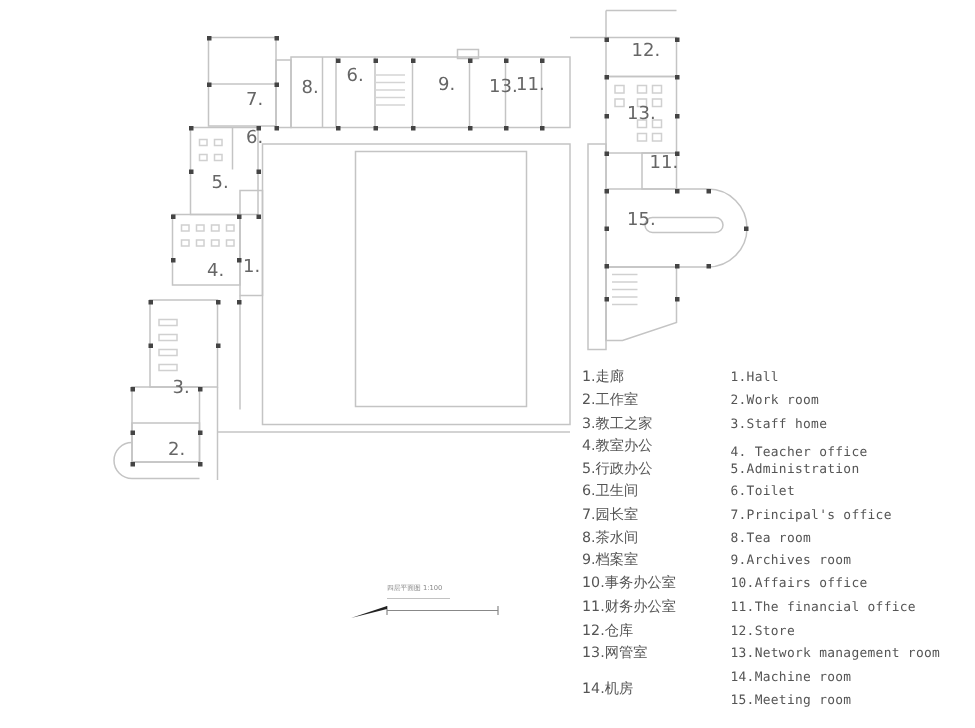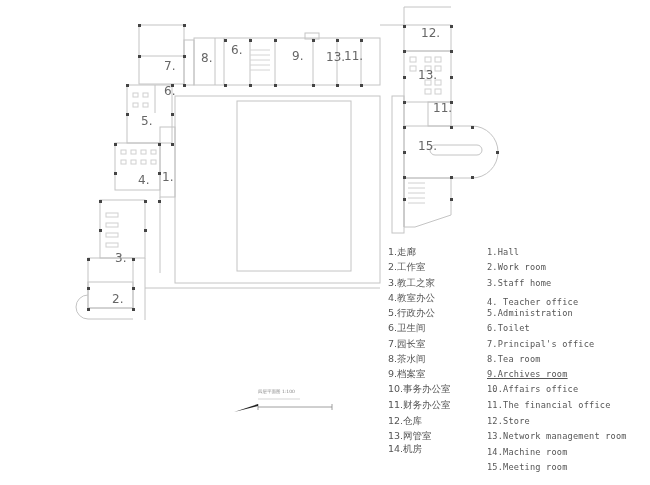--- a/index.html
+++ b/index.html
@@ -211,32 +211,32 @@
     <div class="row" style="top: 46px;">4.教室办公</div>
     <div class="row" style="top: 61px;">5.行政办公</div>
     <div class="row" style="top: 76px;">6.卫生间</div>
     <div class="row" style="top: 92px;">7.园长室</div>
     <div class="row" style="top: 107px;">8.茶水间</div>
     <div class="row" style="top: 122px; text-align: center;">9.档案室</div>
     <div class="row" style="top: 137px;">10.事务办公室</div>
     <div class="row" style="top: 153px;">11.财务办公室</div>
     <div class="row" style="top: 169px;">12.仓库</div>
     <div class="row" style="top: 184px;">13.网管室</div>
-    <div class="row" style="top: 197px;">14.机房</div>
+    <div class="row" style="top: 208px;">14.机房</div>
     <div class="row" style="top: 213px; margin-top: 27px;">15.会议室</div>
   </div>
 <div class="legend en" id="legend-en">
     <div class="row" style="top: 0px;">1.Hall</div>
     <div class="row" style="top: 15px;">2.Work room</div>
     <div class="row" style="top: 31px;">3.Staff home</div>
     <div class="row" style="top: 50px;">4. Teacher office</div>
     <div class="row" style="top: 61px; text-align: right;">5.Administration</div>
     <div class="row" style="top: 76px;">6.Toilet</div>
     <div class="row" style="top: 92px;">7.Principal's office</div>
     <div class="row" style="top: 107px;">8.Tea room</div>
-    <div class="row" style="top: 122px; text-decoration: underline;">9.Archives room</div>
+    <div class="row" style="top: 122px;">9.Archives room</div>
     <div class="row" style="top: 137px;">10.Affairs office</div>
     <div class="row" style="top: 153px;">11.The financial office</div>
     <div class="row" style="top: 169px;">12.Store</div>
     <div class="row" style="top: 184px;">13.Network management room</div>
     <div class="row" style="top: 200px;">14.Machine room</div>
     <div class="row" style="top: 215px;">15.Meeting room</div>
   </div>
 
 </body></html>

